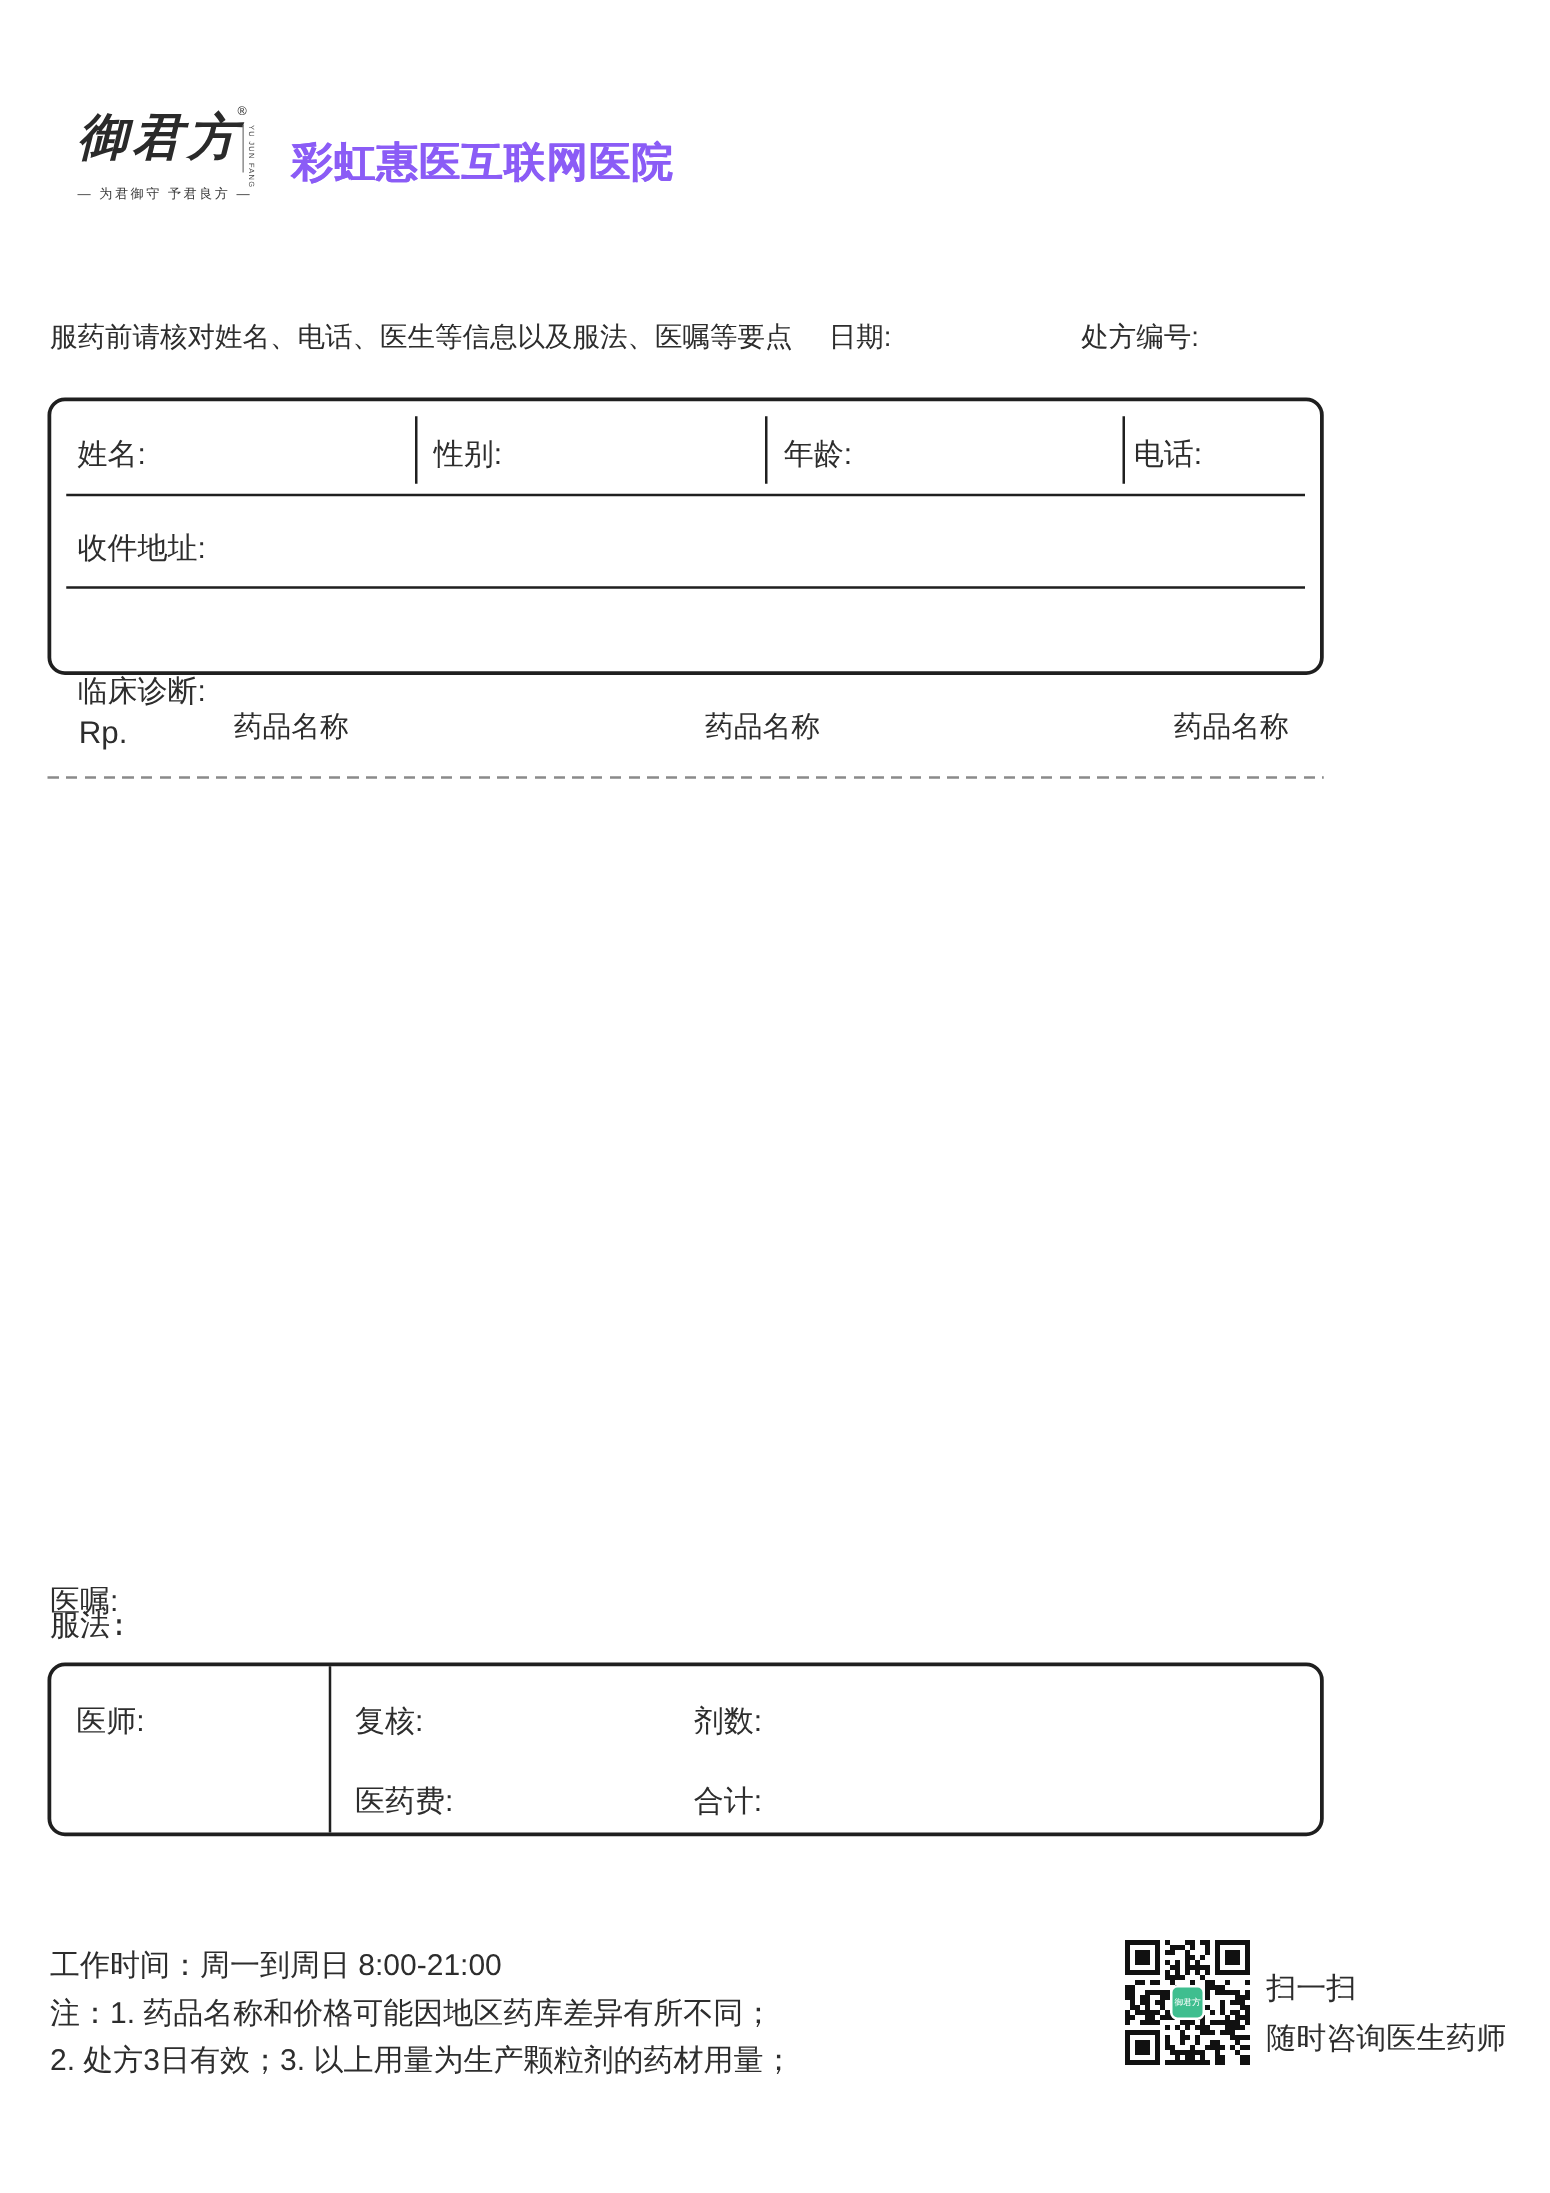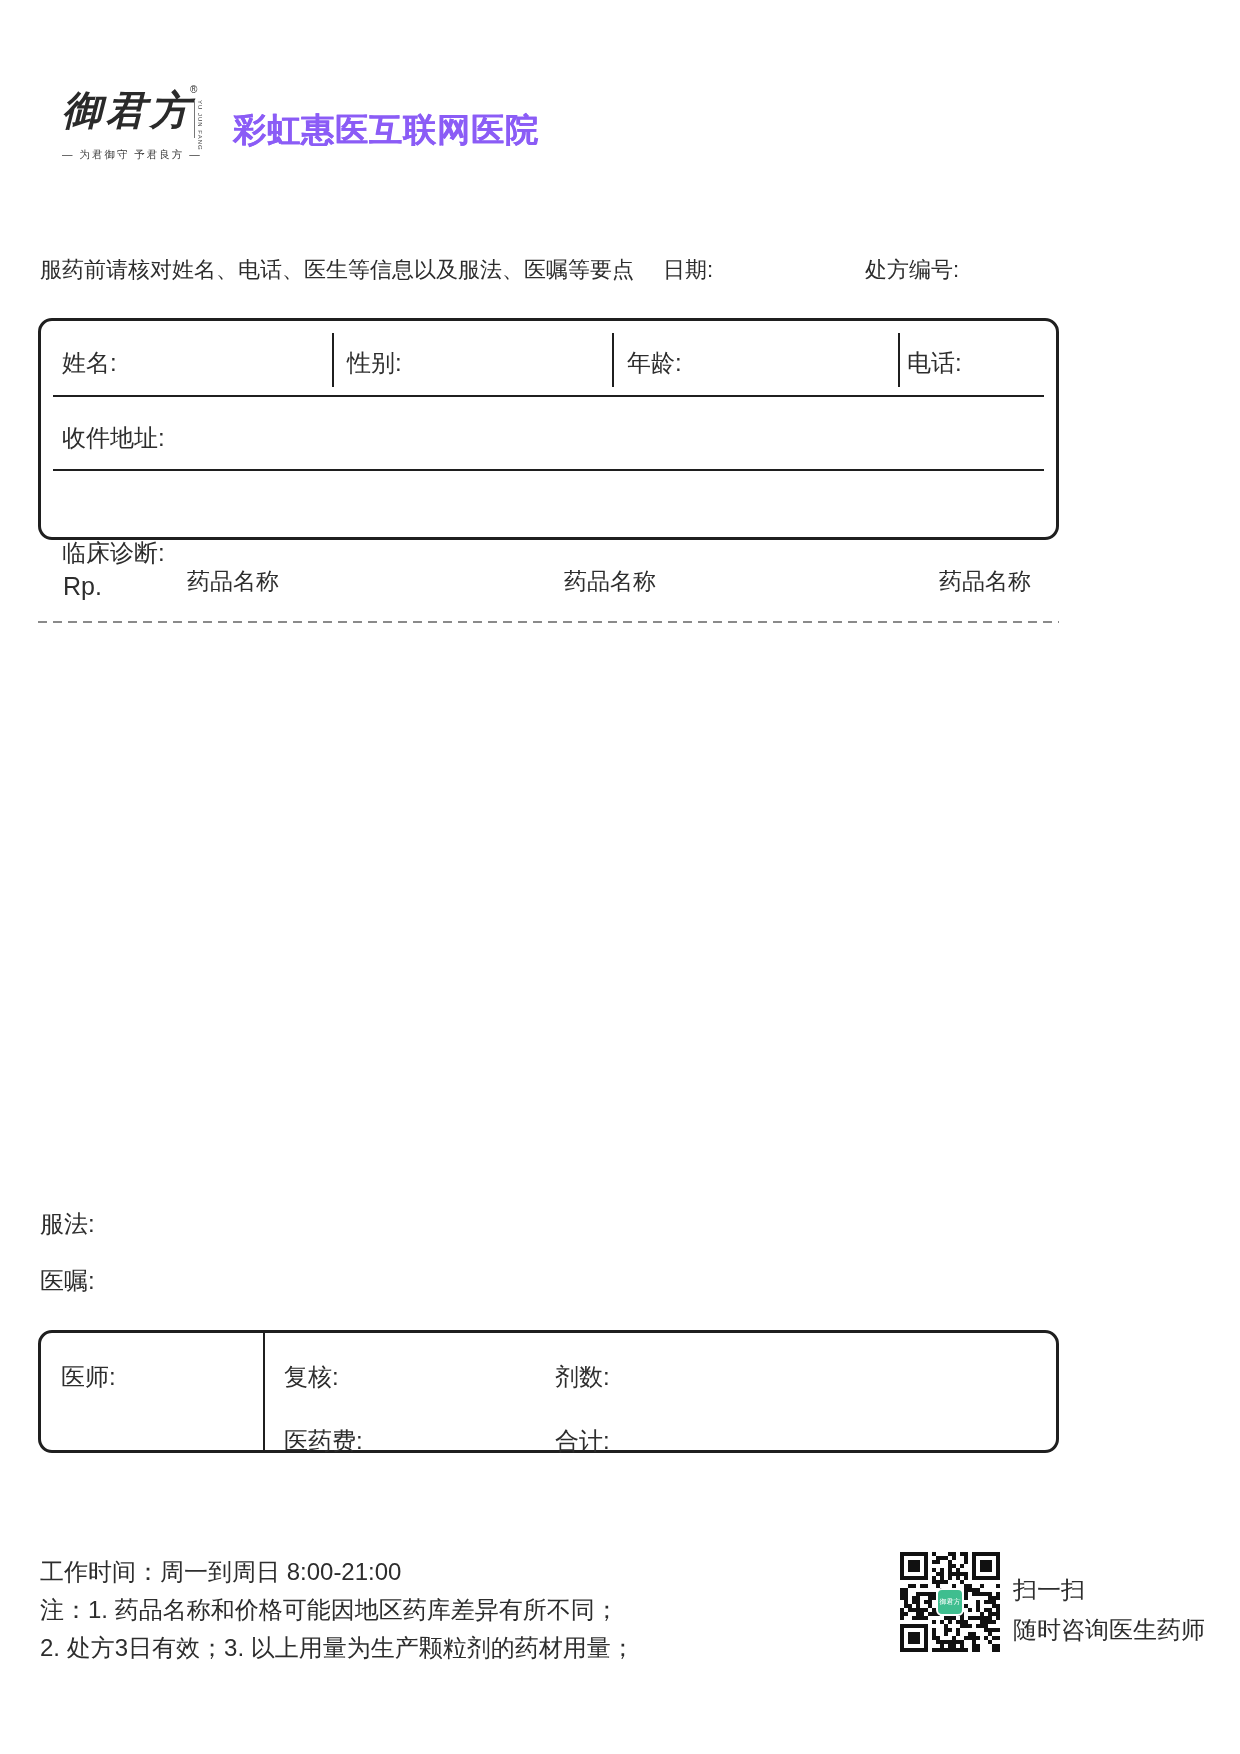--- a/index.html
+++ b/index.html
@@ -56,26 +56,26 @@
   
   .rp-label { left:63px; top:572px; font-size:25px; }
   .drug-col { font-size:23px; top:566px; white-space:nowrap;margin-left:44px; }
   .drug-col-1 { left:143px; } .drug-col-2 { left:520px; } .drug-col-3 { left:895px; }
   .dashed-divider {
     left:38px; top:621px; width:1021px; height:2px;
     background:repeating-linear-gradient(90deg,#8a8a8a 0 9px, transparent 9px 15px);
   }
 
   
-  .usage-method { left:40px; top:1208px; font-size:24px; }
+  .usage-method { left:40px; top:1284px; font-size:24px;font-family:Liberation Mono, monospace; }
   .usage-advice { left:40px; top:1265px; font-size:24px; }
 
   
   .signoff-box {
-    left:38px; top:1330px; width:1021px; height:123px;
+    left:38px; top:1330px; width:1021px; height:139px;
     border:3px solid #1f1f1f; border-radius:14px;
   }
   .signoff-box .cell-label { position:absolute; font-size:24px; white-space:nowrap; }
   .signoff-vdiv { position:absolute; left:222px; top:0; bottom:0; width:2px; background:#1f1f1f; }
   .lbl-physician { left:20px;  top:28px; }
   .lbl-reviewer  { left:243px; top:28px; }
   .lbl-doses     { left:514px; top:28px; }
   .lbl-fee       { left:243px; top:92px; }
   .lbl-total     { left:514px; top:92px; }
 

